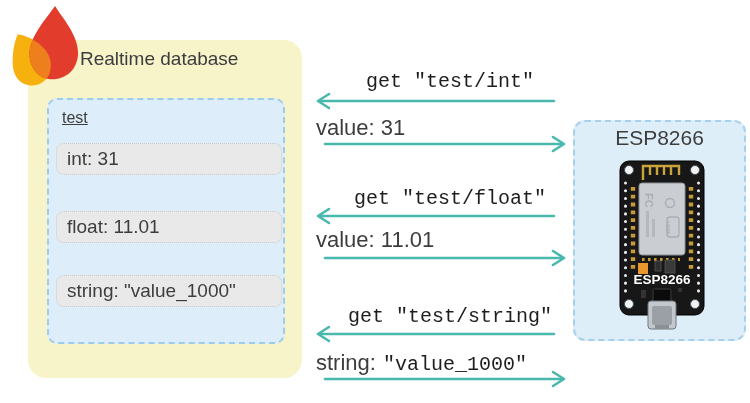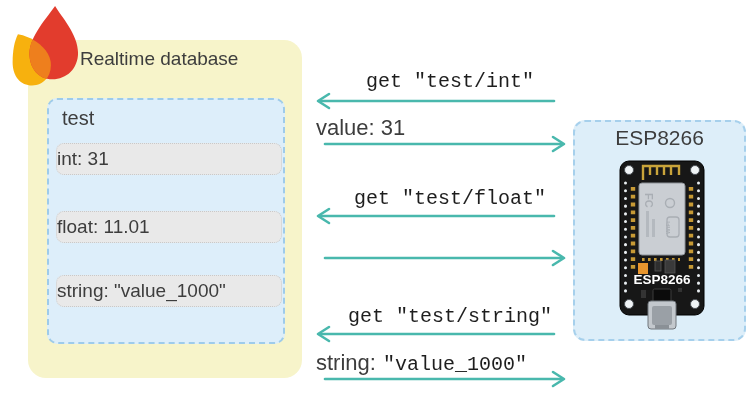--- a/index.html
+++ b/index.html
@@ -16,25 +16,25 @@
   .fb-orange{fill:var(--firebase-orange,#ee7f1d);}
 
   
   .db-box{left:28px;top:40px;width:274px;height:338px;border-radius:18px;
     background:var(--database-fill,#f7f4ca);z-index:1;}
   .db-title{left:80px;top:46px;font-size:19px;line-height:26px;z-index:2;}
 
   .node-box{left:47px;top:98px;width:238px;height:246px;box-sizing:border-box;
     background:var(--node-fill,#ddeefa);border:2px dashed var(--node-border,#9ecbea);
     border-radius:10px;z-index:2;}
-  .node-name{left:62px;top:106px;font-size:20px;line-height:24px;z-index:3;}
+  .node-name{left:62px;top:106px;font-size:16px;line-height:24px;z-index:3;text-decoration:underline;}
 
   .field{left:56px;width:226px;height:32px;box-sizing:border-box;z-index:3;
     background:var(--field-fill,#e9e9e9);border:1px dotted #c9c9c9;border-radius:8px;
-    font-size:19px;line-height:29px;white-space:nowrap;}
+    font-size:19px;line-height:29px;padding-left:10px;white-space:nowrap;}
   .field.f0{top:143px;} .field.f1{top:204px;margin-top:7px;} .field.f2{top:275px;}
 
   
   .arrow{z-index:2;}
   .arrow path{stroke:var(--arrow,#49b8ad);stroke-width:2.6;fill:none;
     stroke-linecap:round;stroke-linejoin:round;}
   .req-arrow{left:314px;width:242px;height:18px;}
   .req-arrow.a0{top:92px;} .req-arrow.a1{top:207px;} .req-arrow.a2{top:325px;}
   .resp-arrow{left:323px;width:245px;height:18px;}
   .resp-arrow.a0{top:135px;} .resp-arrow.a1{top:249px;} .resp-arrow.a2{top:370px;}
@@ -100,20 +100,23 @@
   <svg class="abs arrow resp-arrow a0" viewBox="0 0 245 18">
     <path d="M2 9 H239"></path>
       <path d="M230 2 L241 9 L230 16"></path>
   </svg>
 
   <div class="abs req-label l1">get "test/float"</div>
   <svg class="abs arrow req-arrow a1" viewBox="0 0 242 18">
     <path d="M6 9 H240"></path>
       <path d="M15 2 L4 9 L15 16"></path>
   </svg>
+  <div class="abs resp-label l1">
+    <span>value: 11.01</span><span class="resp-mono"></span>
+  </div>
   <svg class="abs arrow resp-arrow a1" viewBox="0 0 245 18">
     <path d="M2 9 H239"></path>
       <path d="M230 2 L241 9 L230 16"></path>
   </svg>
 
   <div class="abs req-label l2">get "test/string"</div>
   <svg class="abs arrow req-arrow a2" viewBox="0 0 242 18">
     <path d="M6 9 H240"></path>
       <path d="M15 2 L4 9 L15 16"></path>
   </svg>

